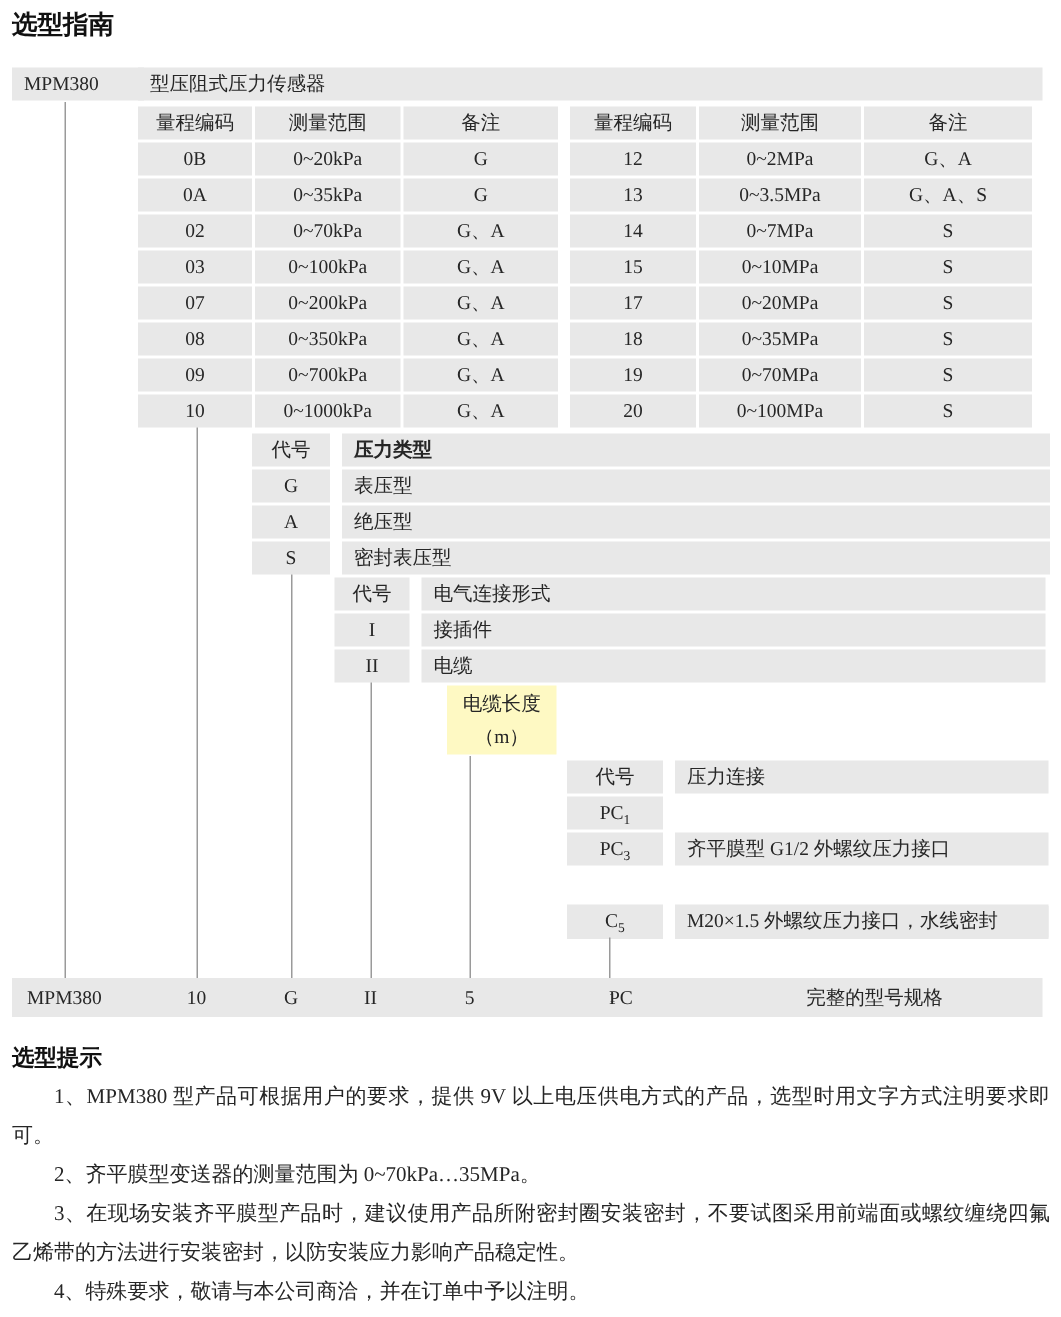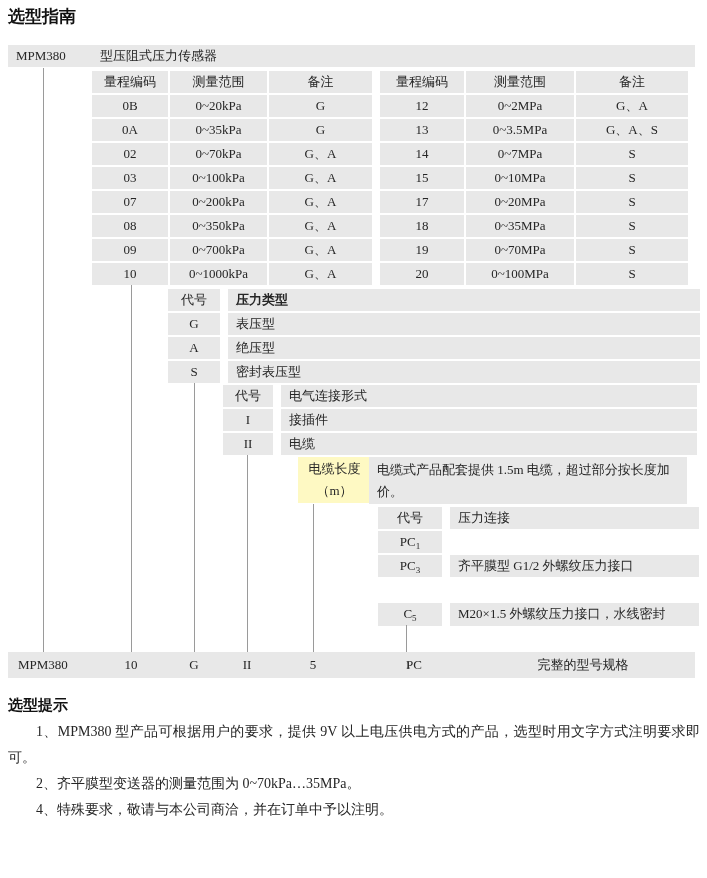--- a/index.html
+++ b/index.html
@@ -136,21 +136,20 @@
   </div>
   <div class="srow" style="left:223px;top:433px;">
     <div class="cell code-cell" style="width:50px;">II</div>
     <div class="cell desc-cell" style="width:408px;">电缆</div>
   </div>
 
   <div class="cable-label">
     <div>电缆长度</div>
     <div>（m）</div>
   </div>
-  <div class="cable-desc">电缆式产品配套提供 1.5m 电缆，超过部分按长度加价。</div>
 
   <div class="srow" style="left:378px;top:507px;">
     <div class="cell code-cell" style="width:64px;">代号</div>
     <div class="cell desc-cell" style="width:241px;">压力连接</div>
   </div>
   <div class="srow" style="left:378px;top:531px;">
     <div class="cell code-cell" style="width:64px;"><span>PC</span><span class="sub">1</span></div>
   </div>
   <div class="srow" style="left:378px;top:555px;">
     <div class="cell code-cell" style="width:64px;"><span>PC</span><span class="sub">3</span></div>
@@ -182,16 +181,17 @@
         <span>PC</span>
         <span class="sub">1</span>
       </span>
     <span class="fr-c" style="left:575px;">完整的型号规格</span>
   </div>
 
   <div class="tips">
     <h2>选型提示</h2>
     <p>1、MPM380 型产品可根据用户的要求，提供 9V 以上电压供电方式的产品，选型时用文字方式注明要求即可。</p>
     <p>2、齐平膜型变送器的测量范围为 0~70kPa…35MPa。</p>
+    <p>3、在现场安装齐平膜型产品时，建议使用产品所附密封圈安装密封，不要试图采用前端面或螺纹缠绕四氟乙烯带的方法进行安装密封，以防安装应力影响产品稳定性。</p>
     <p>4、特殊要求，敬请与本公司商洽，并在订单中予以注明。</p>
   </div>
 
 </div>
 
 </body></html>

